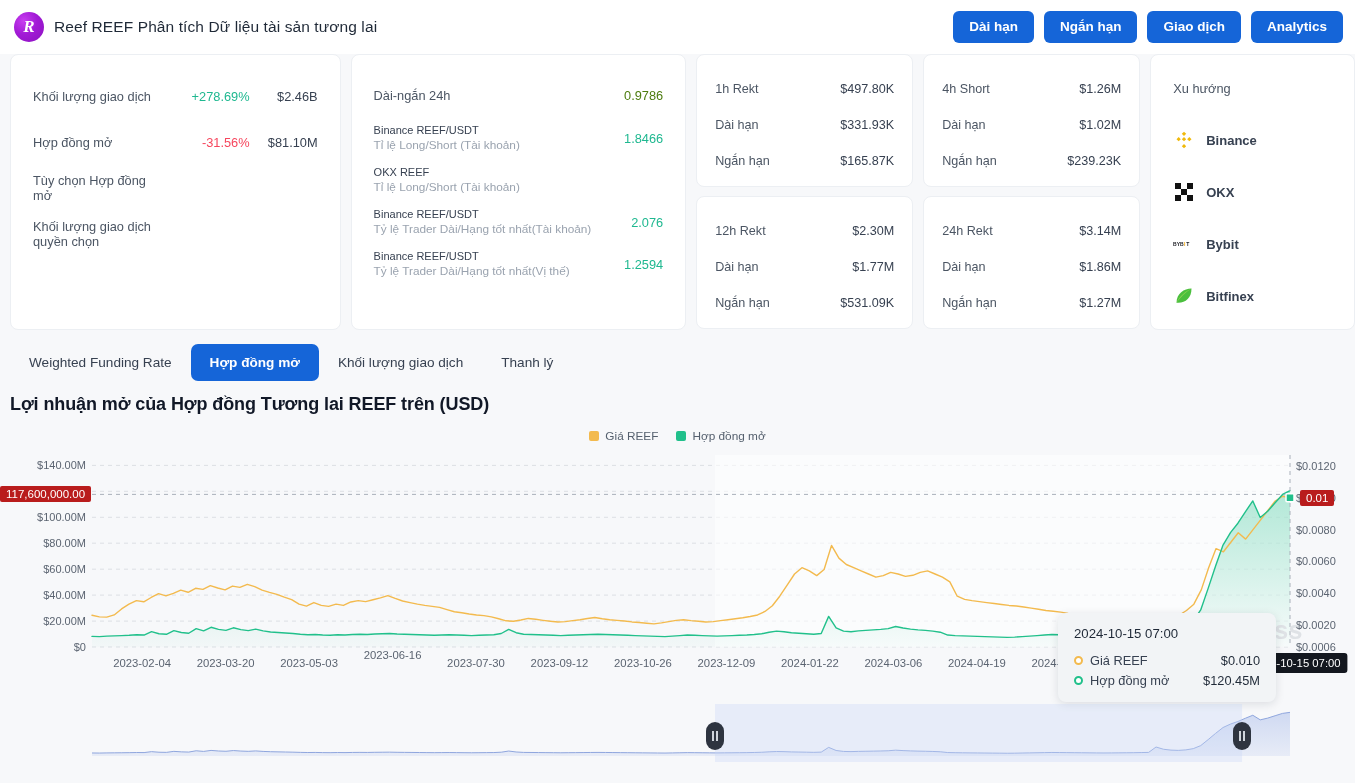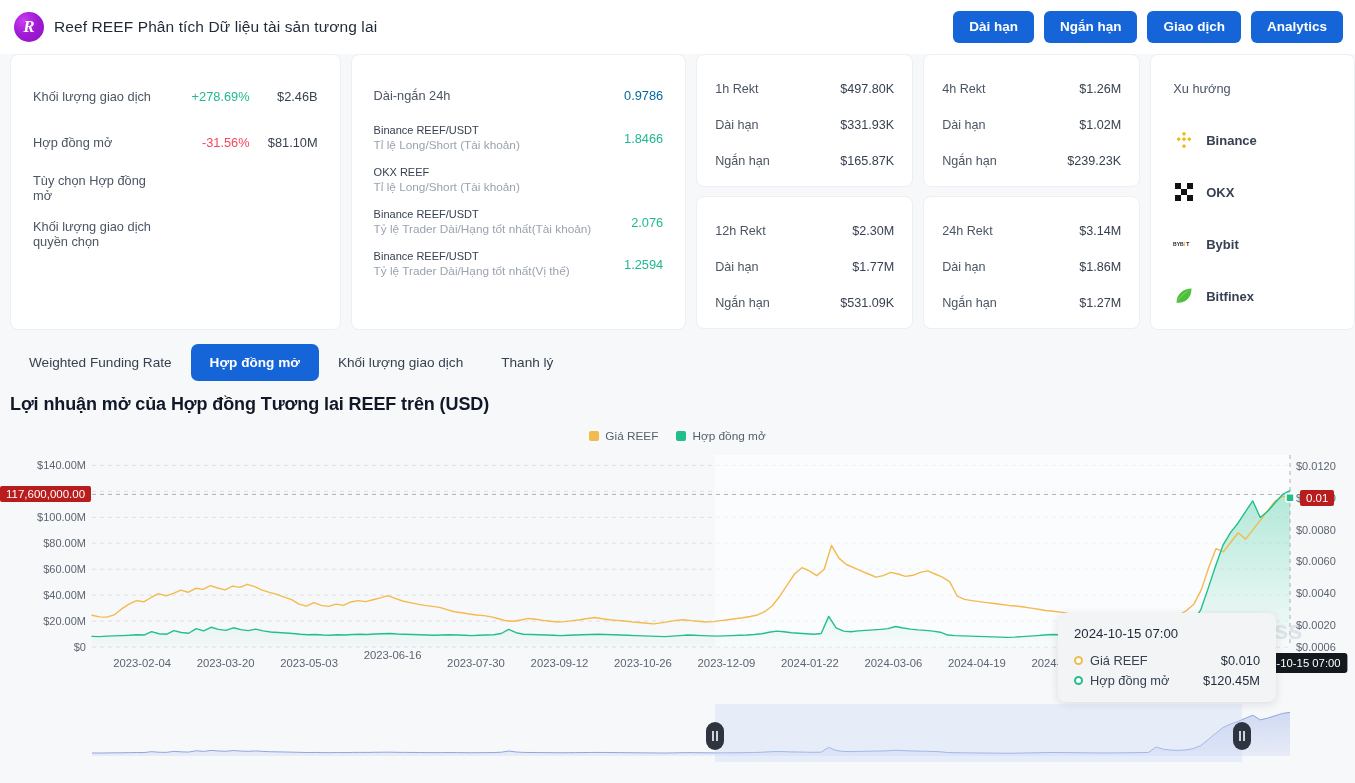--- a/index.html
+++ b/index.html
@@ -66,21 +66,21 @@
   .rrow {
     display: flex; align-items: center; justify-content: space-between;
     min-height: 42px; padding: 4px 0;
   }
   .rrow-left { display: flex; flex-direction: column; gap: 2px; }
   .rrow-t1 { font-size: 11px; color: #374151; }
   .rrow-t2 { font-size: 11.8px; color: #9aa3af; }
   .rrow-val { font-size: 12.8px; color: #1fb890; }
   .rtop { display: flex; align-items: center; justify-content: space-between; height: 44px; }
   .rtop .k { font-size: 12.8px; color: #4b5563; }
-  .rtop .v { font-size: 12.8px; color: #0369a1; }
+  .rtop .v { font-size: 12.8px; color: #4d7c0f; }
 
   
   .rk { display: flex; align-items: center; justify-content: space-between; height: 36px; }
   .rk .k { font-size: 12.6px; color: #4b5563; }
   .rk .v { font-size: 12.6px; color: #374151; }
 
   
   .trend-title { font-size: 12.8px; color: #4b5563; margin: 8px 0 18px; }
   .ex-row { display: flex; align-items: center; gap: 11px; height: 52px; }
   .ex-name { font-size: 13px; font-weight: 700; color: #374151; }
@@ -266,21 +266,21 @@
       <div class="rk">
         <div class="k">Ngắn hạn</div>
         <div class="v neg">$531.09K</div>
       </div>
     </div>
   </div>
 
   <div class="rekt-col">
     <div class="card rekt-card">
       <div class="rk">
-        <div class="k">4h Rekt</div>
+        <div class="k">4h Short</div>
         <div class="v">$1.26M</div>
       </div>
       <div class="rk">
         <div class="k">Dài hạn</div>
         <div class="v pos">$1.02M</div>
       </div>
       <div class="rk">
         <div class="k">Ngắn hạn</div>
         <div class="v neg">$239.23K</div>
       </div>

